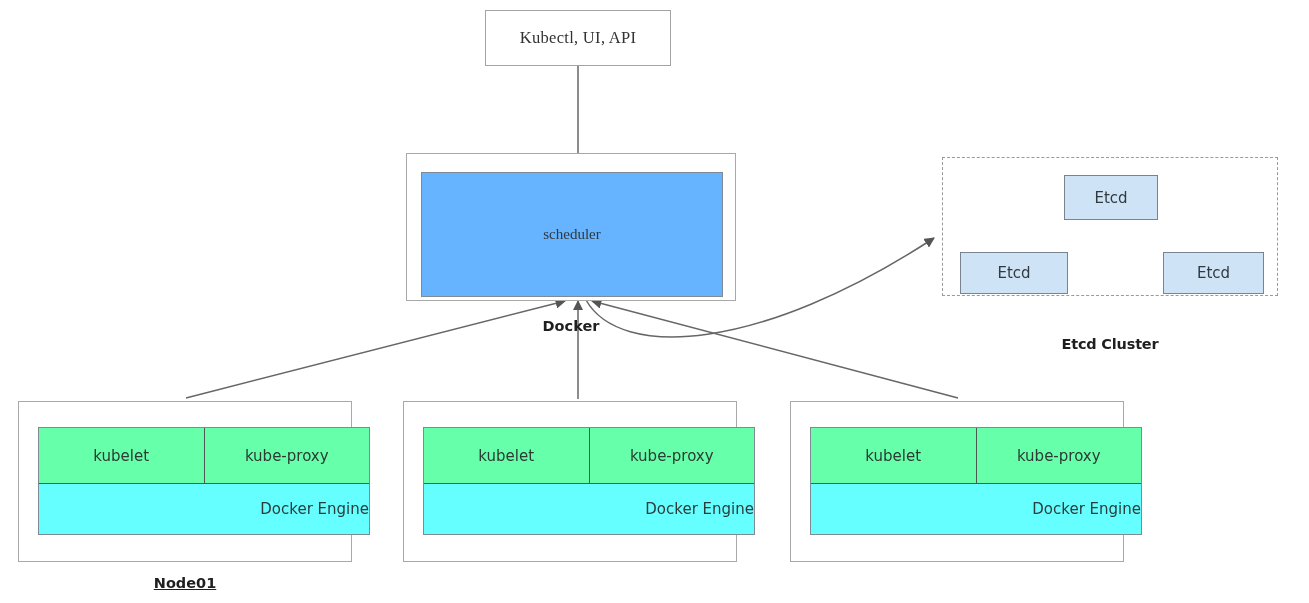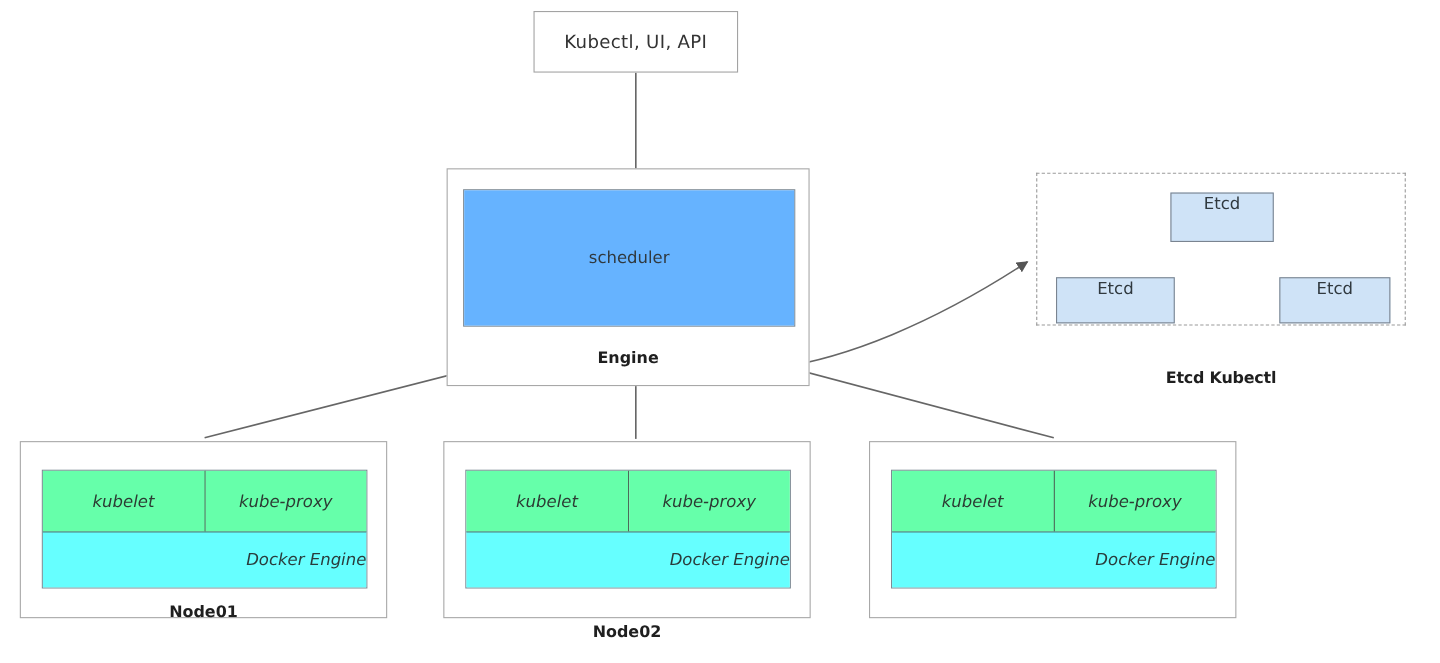--- a/index.html
+++ b/index.html
@@ -34,29 +34,31 @@
   .client-box {
     left: 485px; top: 10px;
     width: 186px; height: 56px;
     border: 1.6px solid #a3a3a3;
     background: #ffffff;
     display: flex; align-items: center; justify-content: center;
     font-size: 16.5px;
     letter-spacing: 0.3px;
     color: #333333;
     z-index: 4;
+    font-family: Liberation Serif, serif;
   }
 
   
   .master-outer {
     left: 406px; top: 153px;
-    width: 330px; height: 198px;
+    width: 330px; height: 148px;
     border: 1.6px solid #a8a8a8;
     background: #ffffff;
     z-index: 3;
+    font-family: Liberation Serif, serif;
   }
   .master-inner {
     position: absolute;
     left: 14px; top: 18px;
     width: 302px; height: 125px;
     display: flex;
     border: 1.3px solid #7e8a94;
     box-sizing: border-box;
     background: #66b3ff;
   }
@@ -93,21 +95,21 @@
     width: 336px; height: 139px;
     border: 1.8px dashed #9a9a9a;
     background: #ffffff;
     z-index: 3;
   }
   .etcd-box {
     position: absolute;
     border: 1.4px solid #7a8490;
     background: #cfe3f7;
     display: flex;
-    align-items: flex-start;
+    align-items: center;
     justify-content: center;
     font-size: 15px;
     color: #30393f;
     box-sizing: border-box;
     z-index: 5;
   }
   .etcd-top   { left: 1064px; top: 175px; width: 94px; height: 45px; }
   .etcd-left  { left: 960px;  top: 252px; width: 108px; height: 42px; }
   .etcd-right { left: 1163px; top: 252px; width: 101px; height: 42px; }
   .cap-etcd { left: 942px; top: 336px; width: 336px; letter-spacing: -0.2px; }
@@ -120,24 +122,23 @@
     background: #ffffff;
     z-index: 3;
   }
   .node-1 { left: 18px; }
   .node-2 { left: 403px; }
   .node-3 { left: 790px; }
 
   .node-inner {
     position: absolute;
     left: 19px; top: 25px;
-    width: 296px; height: 108px;
+    width: 332px; height: 108px;
     border: 1.3px solid #7e8a94;
     box-sizing: border-box;
-    font-style: italic;
   }
   .node-row-top {
     display: flex;
     height: 55px;
     box-sizing: border-box;
   }
   .node-cell {
     flex: 1 1 0;
     display: flex;
     align-items: center;
@@ -153,21 +154,21 @@
     height: 51px;
     display: flex;
     align-items: center;
     justify-content: flex-end;
     font-size: 15px;
     color: #2a3c3c;
     background: #66ffff;
     border-top: 1.3px solid #4a5a5a;
     box-sizing: border-box;
   }
-  .cap-node-1 { left: 18px;  top: 549px; width: 334px; }
+  .cap-node-1 { left: 18px;  top: 575px; width: 334px; text-decoration: underline; }
   .cap-node-2 { left: 403px; top: 567px; width: 334px; }
   .cap-node-3 { left: 790px; top: 572px; width: 334px; }
 </style>
 </head>
 <body>
 
 <div id="canvas">
 
   <svg id="edges" viewBox="0 0 1309 603" width="1309" height="603">
     <defs>
@@ -195,33 +196,33 @@
     <span>Kubectl, UI, API</span>
   </div>
 
   <div class="node-abs master-outer">
     <div class="master-inner">
       <div class="master-cell">
         <span>scheduler</span>
       </div>
     </div>
   </div>
-  <div class="caption cap-master">Engine</div>
+  <div class="caption cap-master">Docker</div>
 
   <div class="node-abs etcd-cluster"></div>
   <div class="etcd-box etcd-top">
     <span>Etcd</span>
   </div>
   <div class="etcd-box etcd-left">
     <span>Etcd</span>
   </div>
   <div class="etcd-box etcd-right">
     <span>Etcd</span>
   </div>
-  <div class="caption cap-etcd">Etcd Kubectl</div>
+  <div class="caption cap-etcd">Etcd Cluster</div>
 
   <div class="node-abs node-outer node-1">
     <div class="node-inner">
       <div class="node-row-top">
         <div class="node-cell">
           <span>kubelet</span>
         </div>
         <div class="node-cell">
           <span>kube-proxy</span>
         </div>
@@ -241,21 +242,20 @@
         </div>
         <div class="node-cell">
           <span>kube-proxy</span>
         </div>
       </div>
       <div class="node-row-bottom">
         <span>Docker Engine</span>
       </div>
     </div>
   </div>
-  <div class="caption cap-node-2">Node02</div>
 
   <div class="node-abs node-outer node-3">
     <div class="node-inner">
       <div class="node-row-top">
         <div class="node-cell">
           <span>kubelet</span>
         </div>
         <div class="node-cell">
           <span>kube-proxy</span>
         </div>

